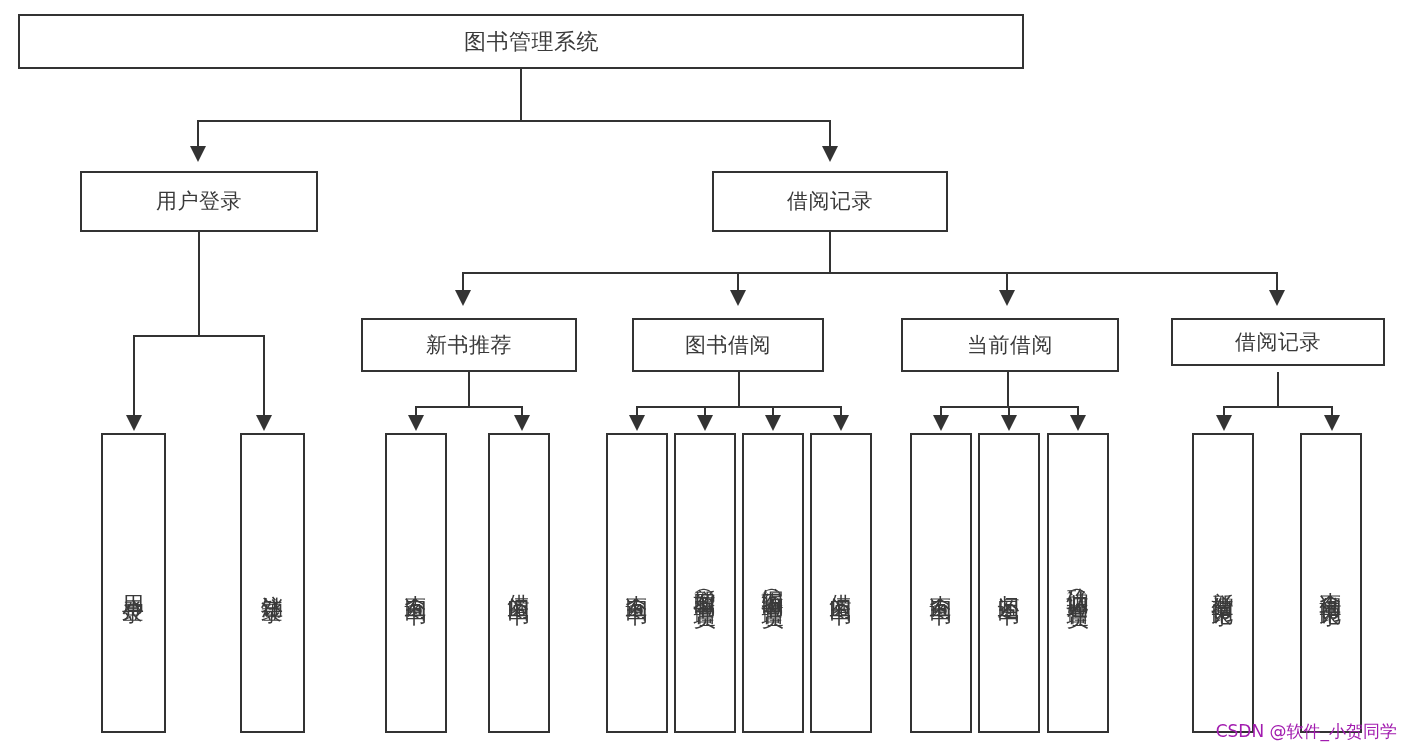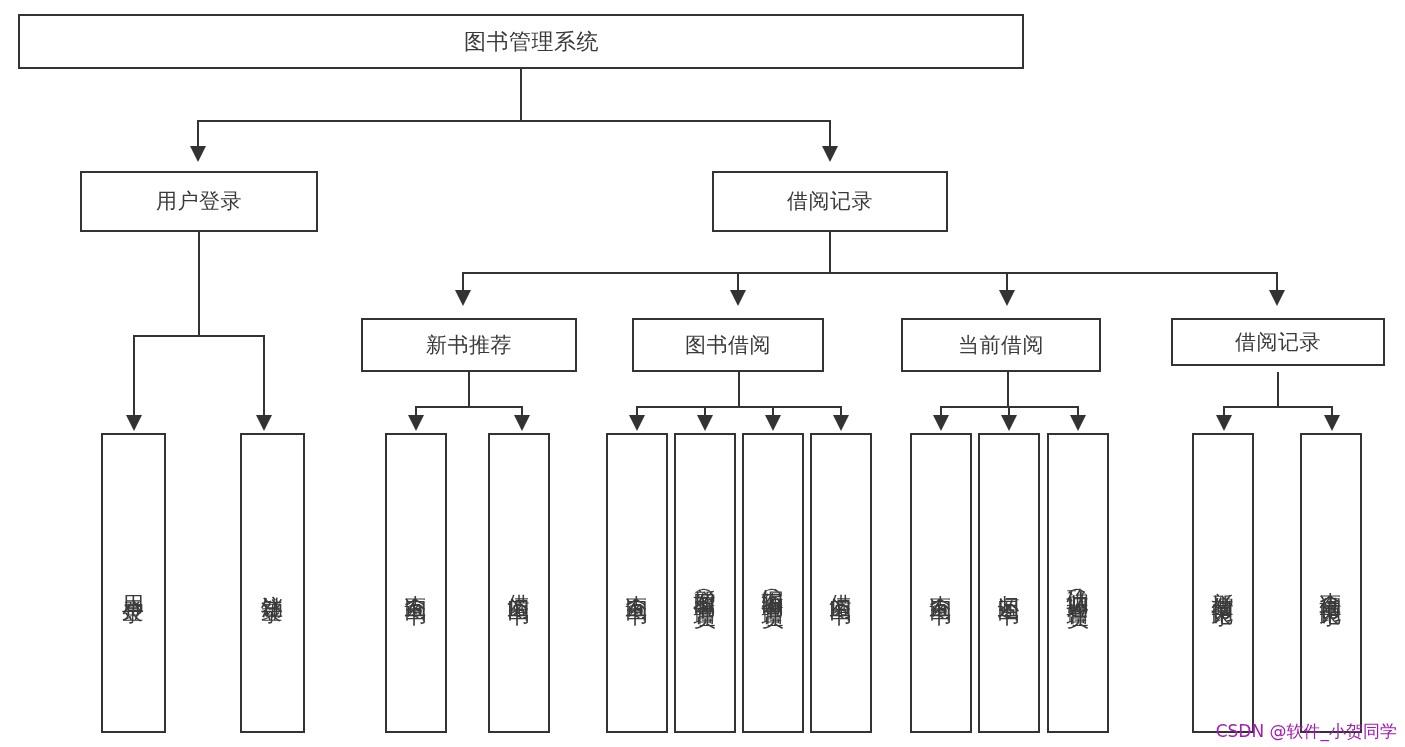--- a/index.html
+++ b/index.html
@@ -134,21 +134,21 @@
 
   <div class="ln lnv" style="left:1276px; top:272px; width:2px; height:20px;"></div>
   <div class="arrow" style="left:1269px; top:290px;"></div>
 
   <div class="node h" style="left:361px; top:318px; width:216px; height:54px;">
     <span>新书推荐</span>
   </div>
   <div class="node h" style="left:632px; top:318px; width:192px; height:54px;">
     <span>图书借阅</span>
   </div>
-  <div class="node h" style="left:901px; top:318px; width:200px; height:54px;align-items:center;">
+  <div class="node h" style="left:901px; top:318px; width:218px; height:54px;align-items:center;">
     <span>当前借阅</span>
   </div>
   <div class="node h" style="left:1171px; top:318px; width:214px; height:48px;">
     <span>借阅记录</span>
   </div>
 
   <div class="ln lnv" style="left:468px; top:372px; width:2px; height:36px;"></div>
   <div class="ln lnh" style="left:415px; top:406px; width:108px; height:2px;"></div>
   <div class="ln lnv" style="left:415px; top:406px; width:2px; height:12px;"></div>
   <div class="arrow" style="left:408px; top:415px;"></div>

